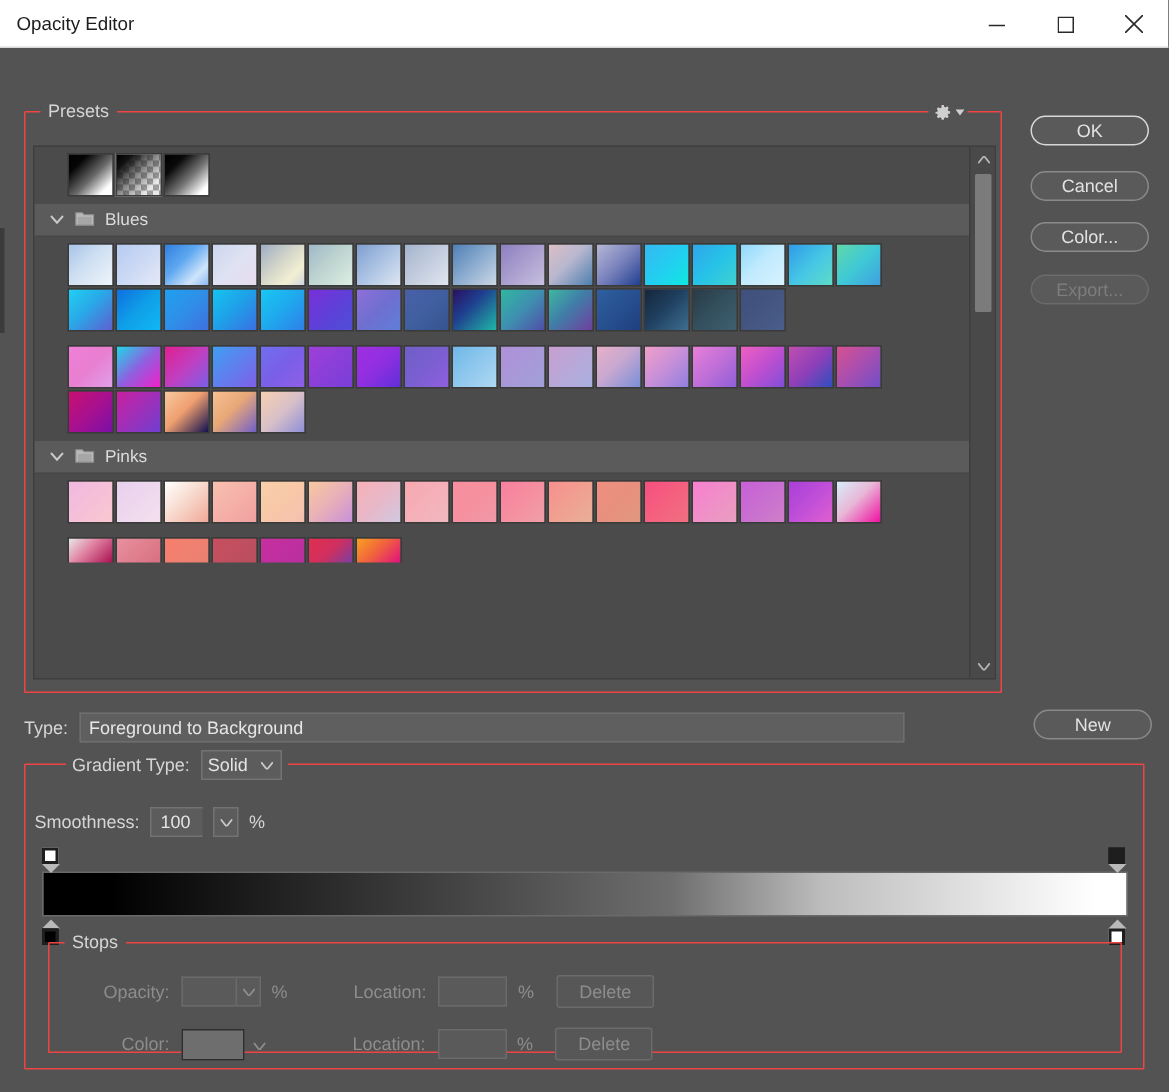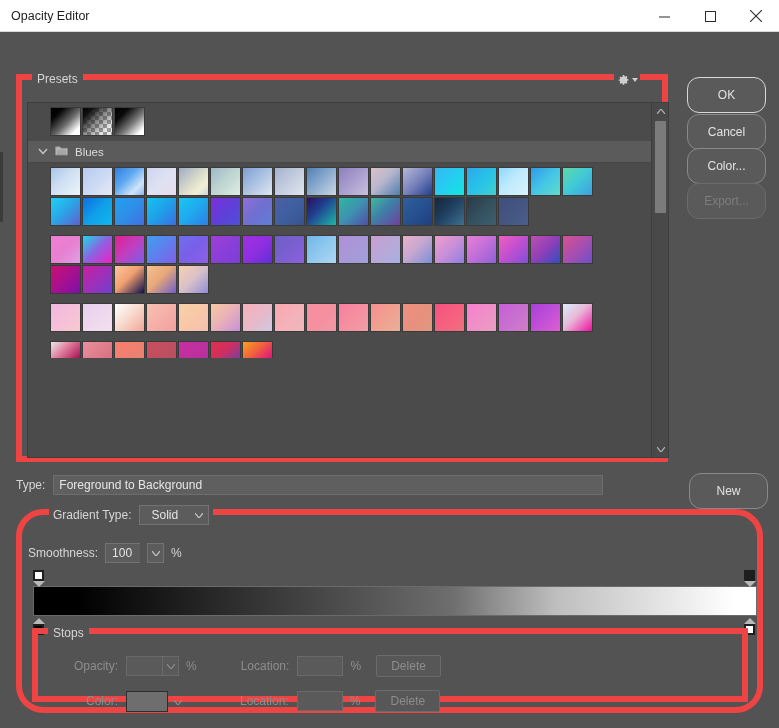--- a/index.html
+++ b/index.html
@@ -29,21 +29,21 @@
   
   .dialog { position: relative; width: 779px; height: 696px; background: #535353; }
 
   
   .left-sliver {
     position: absolute; left: 0; top: 120px; width: 3px; height: 70px;
     background: #3b3b3b;
   }
 
   
-  .group { position: absolute; border: 6px solid #ef4444; border-radius: 1px; }
+  .group { position: absolute; border: 1px solid #ef4444; border-radius: 1px; }
   .group-label {
     position: absolute; top: -8px; left: 10px; padding: 0 5px;
     background: #535353; color: #d6d6d6; font-size: 12px; line-height: 14px;
   }
 
   
   #presets-group { left: 16px; top: 42px; width: 652px; height: 388px; }
   .gear {
     position: absolute; right: 22px; top: -9px; width: 26px; height: 18px;
     background: #535353; display: flex; align-items: center; justify-content: center;
@@ -91,21 +91,21 @@
     display: flex; align-items: center; justify-content: center;
   }
   .sb-arrow.up { top: 0; } .sb-arrow.down { bottom: 0; }
   .sb-thumb {
     position: absolute; left: 3px; top: 18px; width: 11px; height: 92px;
     background: #7b7b7b; border-radius: 1px;
   }
 
   
   .btn {
-    width: 79px; height: 36px; border-radius: 12px;
+    width: 79px; height: 20px; border-radius: 12px;
     border: 1px solid #8a8a8a; background: #5a5a5a; color: #e2e2e2;
     font-size: 12px; display: flex; align-items: center; justify-content: center;
     font-family: "Liberation Sans", sans-serif;
   }
   .btn.primary { border-color: #d8d8d8; }
   .btn.disabled { color: #7d7d7d; border-color: #6b6b6b; }
   #btn-ok { position: absolute; left: 687px; top: 45px; }
   #btn-cancel { position: absolute; left: 687px; top: 82px; }
   #btn-import { position: absolute; left: 687px; top: 116px; }
   #btn-export { position: absolute; left: 687px; top: 151px; }
@@ -114,29 +114,29 @@
   
   .name-row { position: absolute; left: 16px; top: 443px; display: flex; align-items: center; gap: 8px; }
   .name-label { font-size: 12px; color: #d6d6d6; }
   .name-input {
     width: 550px; height: 20px; background: #5f5f5f; border: 1px solid #6e6e6e;
     color: #e6e6e6; font-size: 12px; padding: 0 5px; line-height: 18px;
     font-family: "Liberation Sans", sans-serif;
   }
 
   
-  #grad-group { left: 16px; top: 477px; width: 747px; height: 204px; border-radius: 27px; }
+  #grad-group { left: 16px; top: 477px; width: 747px; height: 204px; }
   .gt-row { position: absolute; left: 27px; top: -10px; display: flex; align-items: center; gap: 7px; background: #535353; padding: 0 4px; }
   .gt-label { font-size: 12px; color: #d6d6d6; }
 
   .select {
     height: 20px; background: #5c5c5c; border: 1px solid #737373;
     display: flex; align-items: center; color: #e4e4e4; font-size: 12px;
   }
-  .select .val { padding: 0 12px; }
+  .select .val { padding: 0 4px; }
   .select .arrow { width: 18px; display: flex; align-items: center; justify-content: center; }
 
   .smooth-row { position: absolute; left: 6px; top: 28px; display: flex; align-items: center; gap: 7px; }
   .num-input {
     width: 35px; height: 20px; background: #5c5c5c; border: 1px solid #737373;
     border-right: none; color: #e4e4e4; font-size: 12px;
     display: flex; align-items: center; padding-left: 6px;
   }
   .num-stepper {
     width: 17px; height: 20px; background: #5c5c5c; border: 1px solid #737373;
@@ -299,20 +299,30 @@
               <div class="swatch" style="background: linear-gradient(135deg, rgb(216, 80, 143) 0%, rgb(168, 79, 176) 50%, rgb(111, 79, 200) 100%);"></div>
             </div>
             <div class="swatch-row">
               <div class="swatch" style="background: linear-gradient(135deg, rgb(200, 16, 111) 0%, rgb(168, 16, 143) 50%, rgb(122, 16, 168) 100%);"></div>
               <div class="swatch" style="background: linear-gradient(135deg, rgb(200, 31, 159) 0%, rgb(159, 47, 184) 50%, rgb(111, 63, 208) 100%);"></div>
               <div class="swatch" style="background: linear-gradient(135deg, rgb(248, 200, 160) 0%, rgb(240, 160, 112) 45%, rgb(16, 16, 79) 100%);"></div>
               <div class="swatch" style="background: linear-gradient(135deg, rgb(248, 192, 144) 0%, rgb(232, 168, 120) 45%, rgb(111, 95, 200) 100%);"></div>
               <div class="swatch" style="background: linear-gradient(135deg, rgb(248, 208, 176) 0%, rgb(216, 192, 200) 50%, rgb(143, 143, 216) 100%);"></div>
             </div>
           </div>
+          <div class="folder-header">
+            <span><svg class="chev" viewBox="0 0 10 10">
+                <path d="M1 3 L5 7.5 L9 3" fill="none" stroke="#c9c9c9" stroke-width="1.3"></path>
+              </svg></span>
+            <span><svg class="folder-ico" viewBox="0 0 14 12">
+                <path d="M0.5 2.5 L0.5 11 L13.5 11 L13.5 3.5 L6.5 3.5 L5.2 2 L0.5 2 Z" fill="#b9b9b9" stroke="#8f8f8f" stroke-width="0.8"></path>
+                <rect x="2" y="5" width="10" height="5.6" fill="#555" opacity="0.18"></rect>
+              </svg></span>
+            <span class="folder-name">Pinks</span>
+          </div>
           <div class="swatch-rows">
             <div class="swatch-row">
               <div class="swatch" style="background: linear-gradient(135deg, rgb(240, 184, 224) 0%, rgb(245, 192, 216) 50%, rgb(248, 200, 208) 100%);"></div>
               <div class="swatch" style="background: linear-gradient(135deg, rgb(232, 208, 238) 0%, rgb(238, 216, 238) 50%, rgb(242, 224, 238) 100%);"></div>
               <div class="swatch" style="background: linear-gradient(135deg, rgb(255, 255, 255) 0%, rgb(248, 220, 208) 45%, rgb(240, 168, 152) 100%);"></div>
               <div class="swatch" style="background: linear-gradient(135deg, rgb(248, 192, 176) 0%, rgb(245, 176, 168) 50%, rgb(240, 160, 160) 100%);"></div>
               <div class="swatch" style="background: linear-gradient(135deg, rgb(248, 208, 168) 0%, rgb(248, 200, 168) 50%, rgb(245, 192, 176) 100%);"></div>
               <div class="swatch" style="background: linear-gradient(135deg, rgb(248, 200, 159) 0%, rgb(232, 176, 184) 50%, rgb(200, 144, 216) 100%);"></div>
               <div class="swatch" style="background: linear-gradient(135deg, rgb(248, 176, 184) 0%, rgb(232, 184, 200) 50%, rgb(208, 200, 224) 100%);"></div>
               <div class="swatch" style="background: linear-gradient(135deg, rgb(248, 168, 176) 0%, rgb(245, 176, 184) 50%, rgb(240, 184, 192) 100%);"></div>

